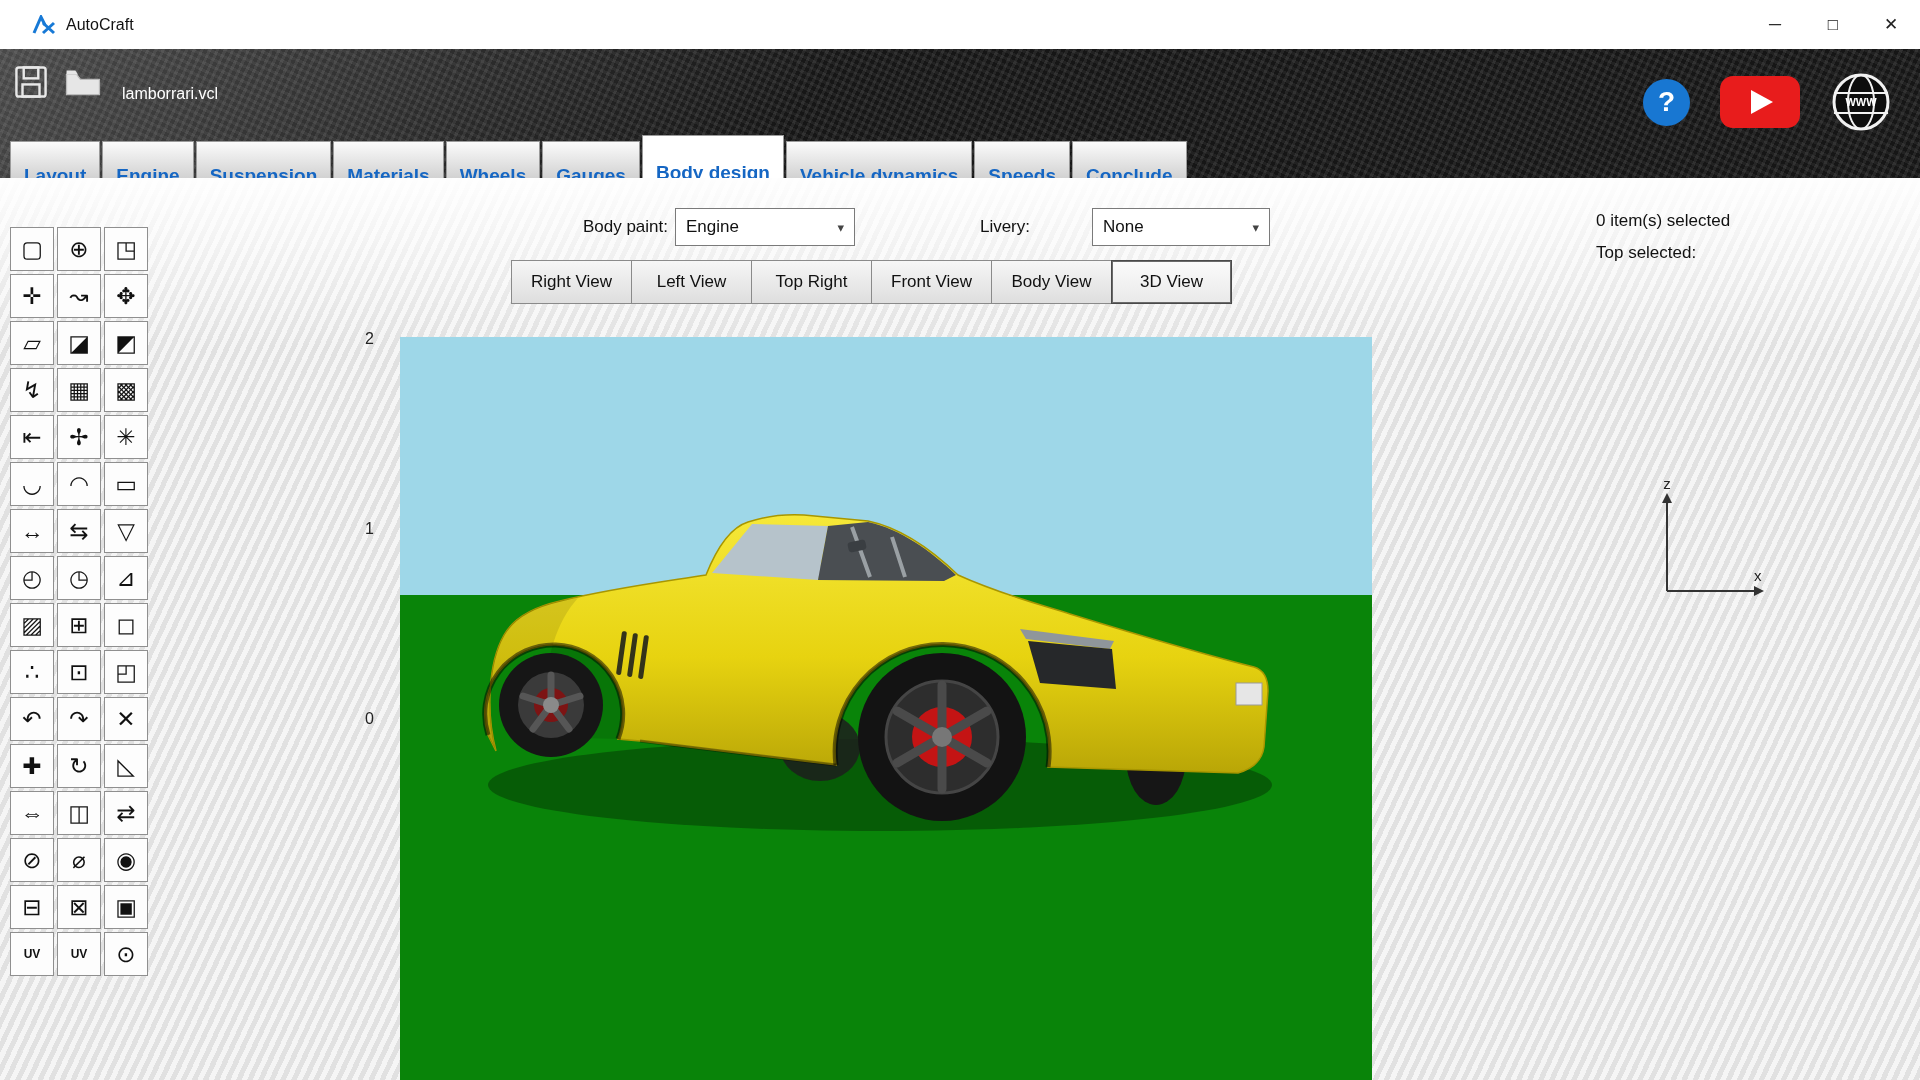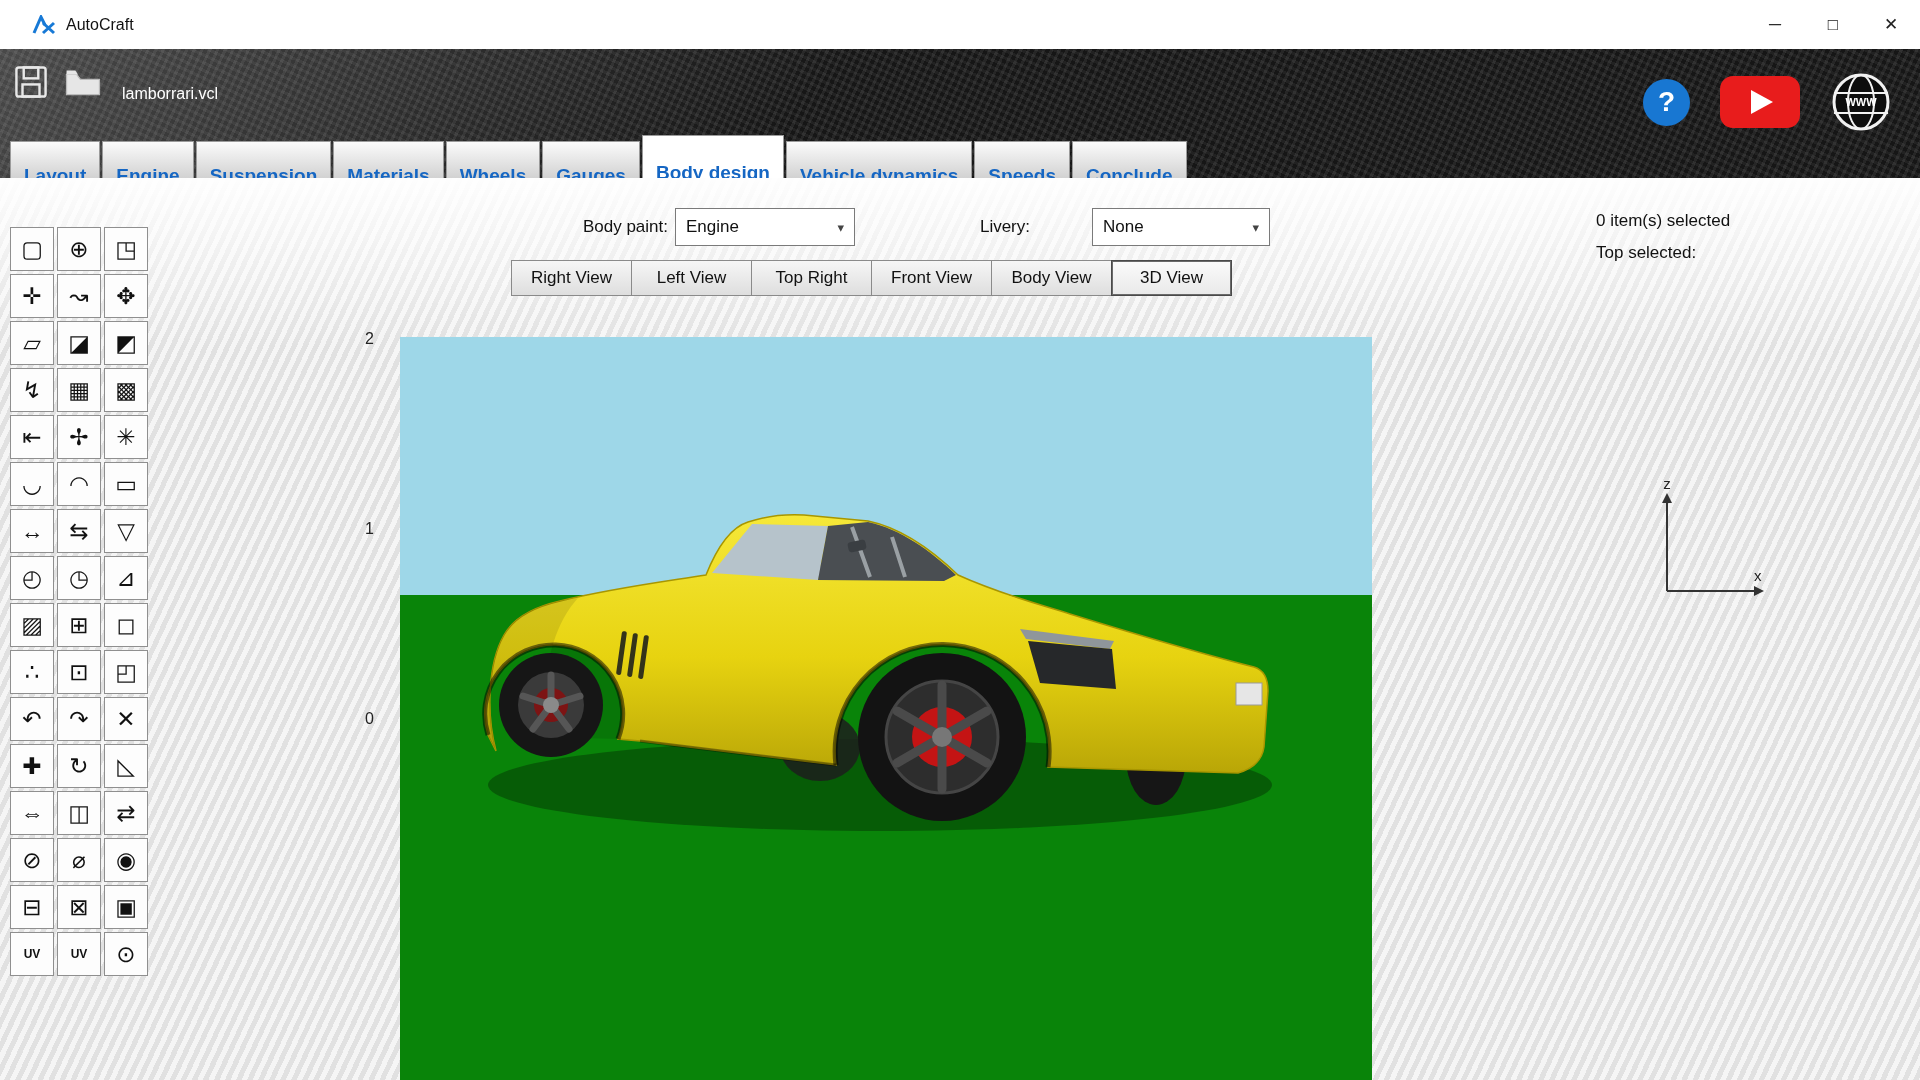--- a/index.html
+++ b/index.html
@@ -80,21 +80,21 @@
     display:flex; align-items:center; justify-content:space-between;
     padding:0 10px; font-size:17px; color:#111; cursor:pointer;
   }
   .bp-select { left:675px; width:180px; }
   .lv-select { left:1092px; width:178px; }
   .select .chev { font-size:13px; color:#444; margin-left:8px; }
 
   
   .view-row { position:absolute; left:511px; top:82px; display:flex; }
   .view-btn {
-    width:121px; height:36px; margin-right:-1px;
+    width:121px; height:44px; margin-right:-1px;
     background:linear-gradient(#f6f6f6,#dedede); border:1px solid #8a8a8a;
     display:flex; align-items:center; justify-content:center;
     font-size:17px; color:#111; cursor:pointer;
   }
   .view-btn.selected {
     background:linear-gradient(#fbfbfb,#e9e9e9);
     border:1px solid #4a4a4a; box-shadow:inset 0 0 0 1px #6a6a6a;
   }
 
   

